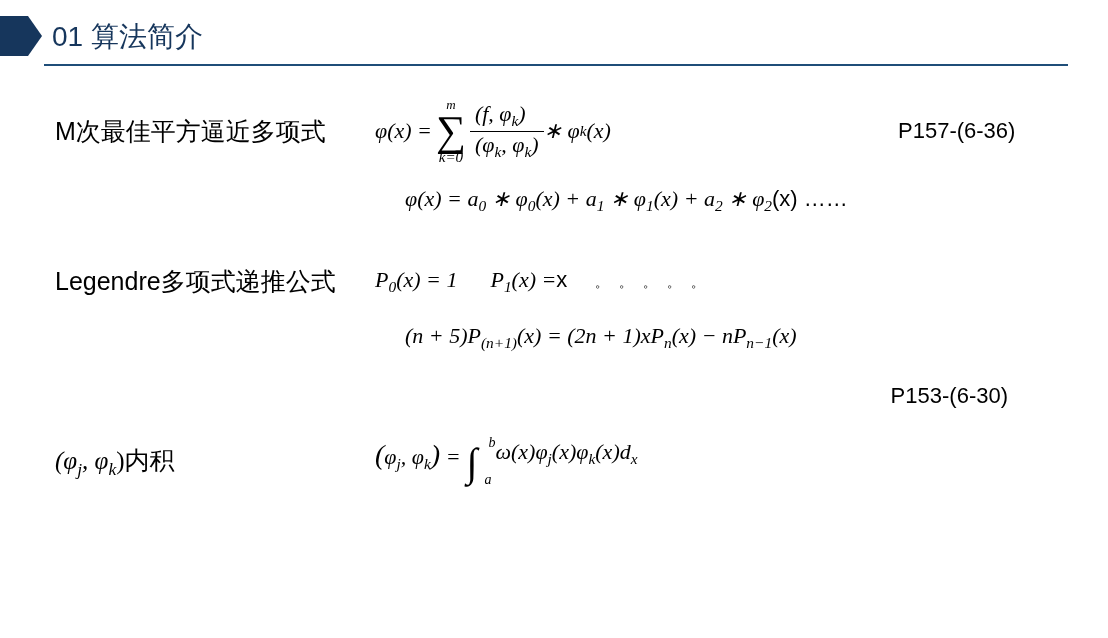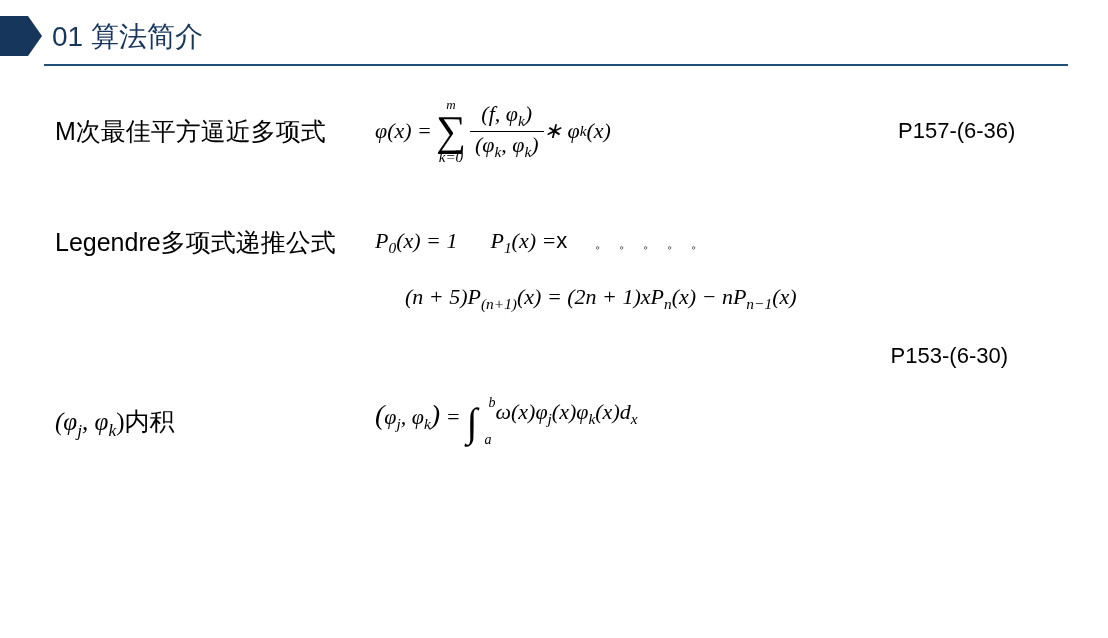--- a/index.html
+++ b/index.html
@@ -55,21 +55,21 @@
     .row {
       display: flex;
       align-items: center;
       margin-bottom: 10px;
     }
     .label-col { width: 320px; font-family: "Arial","Microsoft YaHei",sans-serif; font-size: 25px; }
     .formula-col { flex: 1; font-style: italic; }
     .ref-col { width: 170px; text-align: left; font-family: "Arial",sans-serif; font-size: 22px; }
     .indent { margin-left: 350px; font-style: italic; margin-bottom: 30px; }
     sub { font-size: 0.7em; vertical-align: sub; font-style: italic; }
-    .frac { display: inline-block; vertical-align: middle; text-align: center; font-style: italic; }
+    .frac { display: inline-block; vertical-align: middle; text-align: left; font-style: italic; }
     .frac .num { display: block; border-bottom: 1.3px solid #000; padding: 0 5px; }
     .frac .den { display: block; padding: 0 5px; }
     .sumsym { display: inline-block; vertical-align: middle; text-align: center; margin: 0 4px; }
     .sumsym .top { font-size: 13px; font-style: italic; display:block; }
     .sumsym .sigma { font-size: 42px; line-height: 36px; display:block; font-family: "Times New Roman", serif; }
     .sumsym .bot { font-size: 15px; font-style: italic; display:block; }
     .intsym { display: inline-block; position: relative; vertical-align: middle; margin: 0 2px 0 6px; }
     .intsym .intchar { font-size: 40px; font-family: "Times New Roman", serif; font-style: normal; }
     .intsym .ub { position:absolute; top:-4px; left: 22px; font-size:14px; font-style:italic; }
     .intsym .lb { position:absolute; bottom:-2px; left: 18px; font-size:14px; font-style:italic; }
@@ -109,20 +109,23 @@
         <span class="num"><span>(f, φ</span><sub>k</sub><span>)</span></span>
         <span class="den"><span>(φ</span><sub>k</sub><span>, φ</span><sub>k</sub><span>)</span></span>
       </span>
       <span> ∗ φ</span>
         <sub>k</sub>
         <span>(x)</span>
     </div>
     <div class="ref-col">P157-(6-36)</div>
   </div>
 
+  <div class="indent">
+    <span>φ(x) =  a</span><sub>0</sub><span> ∗ φ</span><sub>0</sub><span>(x) +  a</span><sub>1</sub><span> ∗ φ</span><sub>1</sub><span>(x) + a</span><sub>2</sub><span> ∗ φ</span><sub>2</sub><span class="ellip">(x) ……</span>
+  </div>
 
   <div class="row r3">
     <div class="label-col">Legendre多项式递推公式</div>
     <div class="formula-col">
       <span>P</span><sub>0</sub><span>(x) = 1</span>
       &nbsp;&nbsp;&nbsp;&nbsp;
       <span>P</span><sub>1</sub><span>(x) =</span><span style="font-style:normal;font-family:Arial">x</span>
       &nbsp;&nbsp;&nbsp;
       <span class="dots5" style="font-style:normal; font-size:14px;">。。。。。</span>
     </div>

